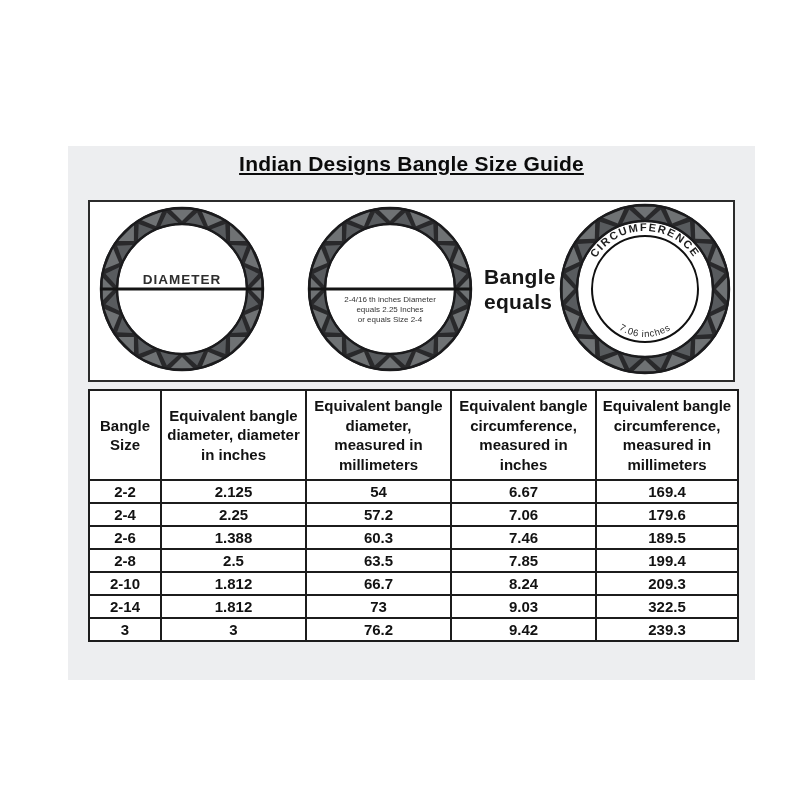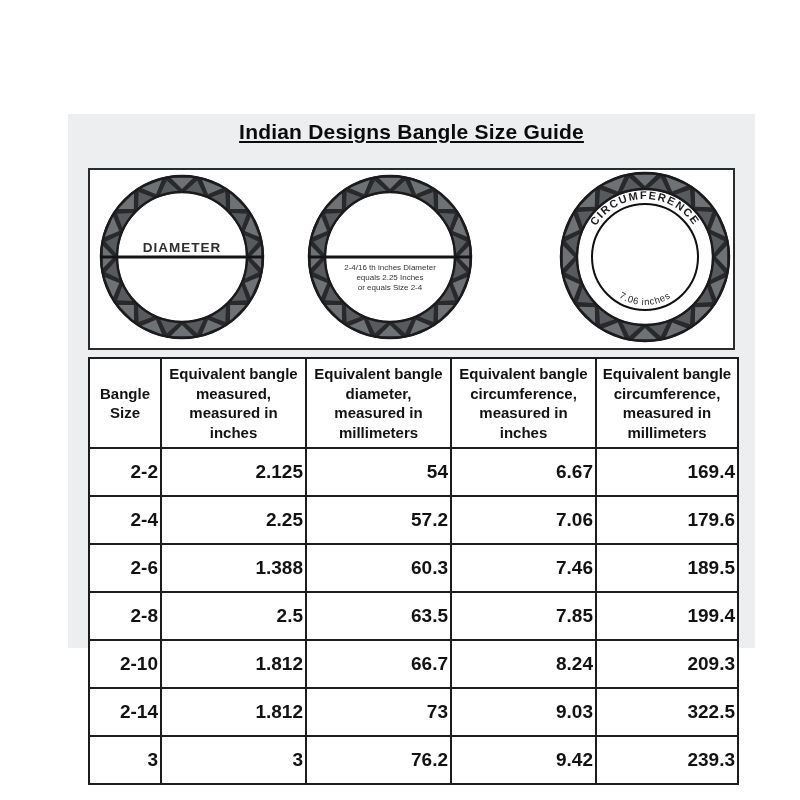--- a/index.html
+++ b/index.html
@@ -7,21 +7,21 @@
     --ring-dark:#29292b;
     --facet-gray:#6d7072;
     --border-black:#1c1c1c;
   }
   html,body{margin:0;padding:0;}
   body{
     width:800px;height:800px;background:#ffffff;position:relative;
     font-family:"Liberation Sans",sans-serif;overflow:hidden;
   }
   .panel{
-    position:absolute;left:68px;top:114px;width:687px;height:534px;
+    position:absolute;left:68px;top:146px;width:687px;height:534px;
     background:var(--panel-bg);
   }
   .title{
     position:absolute;top:6px;left:0;width:100%;text-align:center;
     font-size:21px;font-weight:bold;color:#0b0b0b;
     text-decoration:underline;letter-spacing:.2px;
   }
   .diagram-box{
     position:absolute;left:20px;top:54px;width:643px;height:178px;
     background:#ffffff;border:2px solid #2b2b2b;
@@ -60,21 +60,21 @@
   .size-table{
     position:absolute;left:20px;top:243px;width:649px;
     border-collapse:collapse;table-layout:fixed;background:#ffffff;
   }
   .size-table th,.size-table td{
     border:2px solid var(--border-black);
     text-align:center;vertical-align:middle;
     color:#121212;font-weight:bold;
   }
   .size-table th{font-size:15px;line-height:1.3;padding:5px 4px;}
-  .size-table td{font-size:19px;height:21px;padding:12px 2px;text-align:right;}
+  .size-table td{font-size:15px;height:21px;padding:0 2px;}
 </style>
 </head>
 <body>
 
 <div class="panel">
 
   <div class="title">Indian Designs Bangle Size Guide</div>
 
   <div class="diagram-box">
 
@@ -157,20 +157,24 @@
           <polygon points="147.3,63.1 150.9,81.4 161.5,69.8" class="f-in"></polygon>
         </g>
       <circle class="edge" cx="85" cy="85" r="81"></circle>
       <circle class="edge" cx="85" cy="85" r="65"></circle>
       <line class="dia-line" x1="3" y1="85" x2="167" y2="85"></line>
       <text class="caption" x="85" y="98">2-4/16 th inches Diameter</text>
       <text class="caption" x="85" y="108">equals 2.25 Inches</text>
       <text class="caption" x="85" y="118">or equals Size 2-4</text>
     </svg>
 
+    <div class="equals-text">
+      <div>Bangle</div>
+      <div>equals</div>
+    </div>
 
     <svg class="bangle bangle-right" width="174" height="174" viewBox="0 0 174 174">
       <circle class="band" cx="87" cy="87" r="76"></circle>
       <g>
           <polygon points="169.2,75.3 169.2,98.7 158.0,87.0" class="f-out"></polygon>
           <polygon points="155.9,90.8 152.1,109.9 166.4,102.8" class="f-in"></polygon>
           <polygon points="167.4,107.6 158.4,129.3 152.6,114.2" class="f-out"></polygon>
           <polygon points="149.2,116.9 138.4,133.0 154.3,132.0" class="f-in"></polygon>
           <polygon points="153.4,136.8 136.8,153.4 137.2,137.2" class="f-out"></polygon>
           <polygon points="133.0,138.4 116.9,149.2 132.0,154.3" class="f-in"></polygon>
@@ -219,21 +223,21 @@
     <colgroup>
       <col style="width:72px">
         <col style="width:145px">
         <col style="width:145px">
       <col style="width:145px">
         <col style="width:142px">
     </colgroup>
     <thead>
       <tr>
           <th>Bangle Size</th>
-          <th>Equivalent bangle measured, measured in inches</th>
+          <th>Equivalent bangle diameter, diameter in inches</th>
           <th>Equivalent bangle diameter, measured in millimeters</th>
           <th>Equivalent bangle circumference, measured in inches</th>
           <th>Equivalent bangle circumference, measured in millimeters</th>
         </tr>
     </thead>
     <tbody>
         <tr>
           <td>2-2</td>
           <td>2.125</td>
           <td>54</td>

